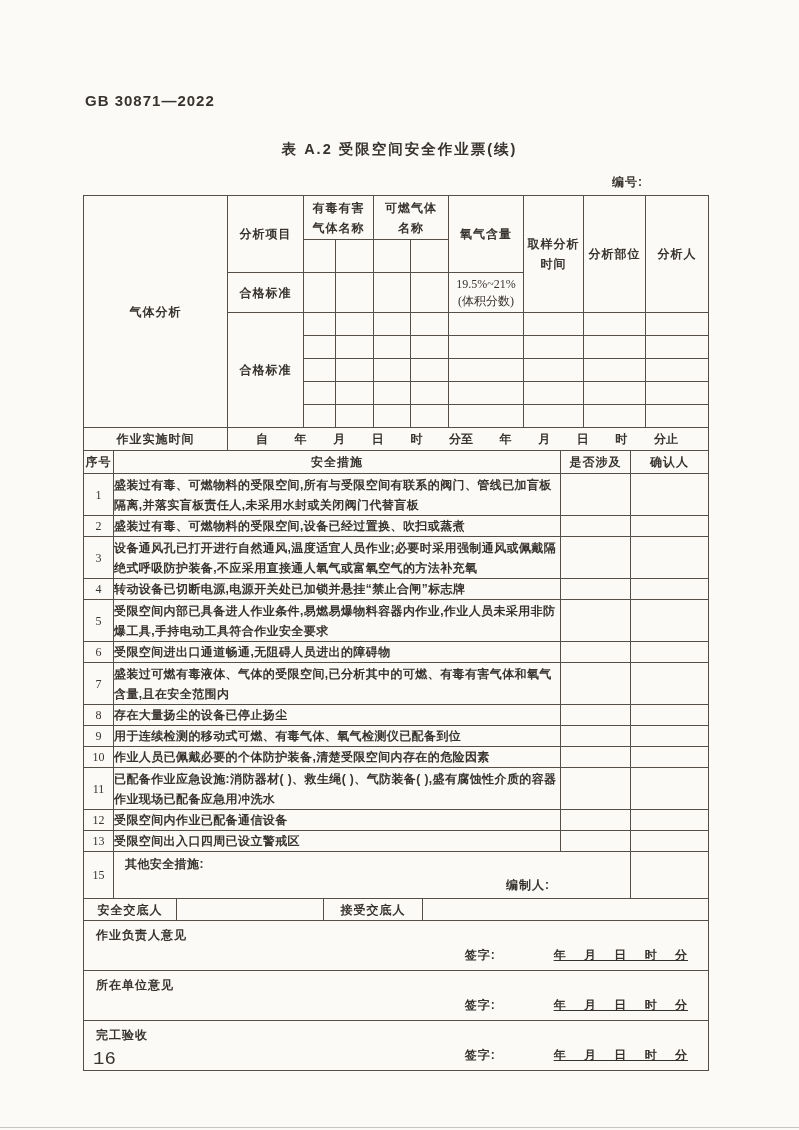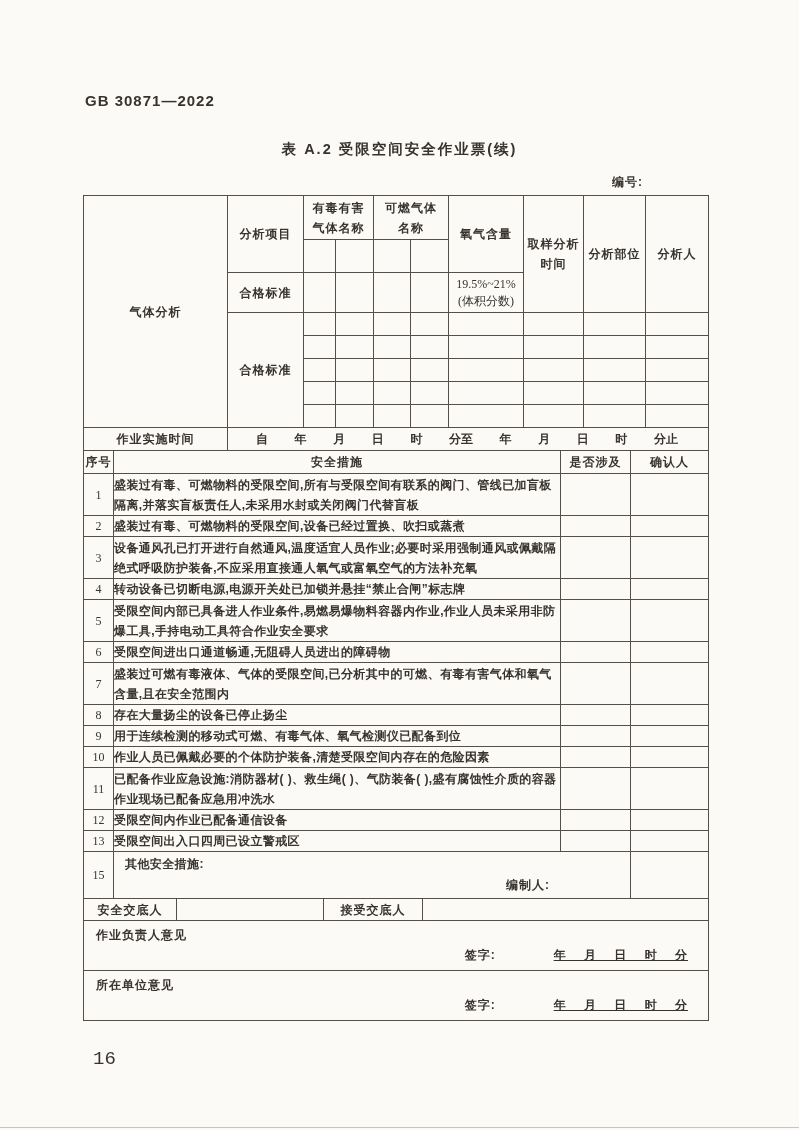--- a/index.html
+++ b/index.html
@@ -289,20 +289,29 @@
       </tr>
       <tr style="height:38px">
         <td class="vtop">
           <div class="op-label">所在单位意见</div>
           <div class="sign-row">
             <span class="sl">签字:</span>
             <span class="dt">年 月 日 时 分</span>
           </div>
         </td>
       </tr>
+      <tr style="height:38px">
+        <td class="vtop">
+          <div class="op-label">完工验收</div>
+          <div class="sign-row">
+            <span class="sl">签字:</span>
+            <span class="dt">年 月 日 时 分</span>
+          </div>
+        </td>
+      </tr>
     </tbody>
       </table>
 
   </div>
 
   <div class="pagenum">16</div>
   <div class="scan-edge"></div>
 </div>
 
 </body></html>

